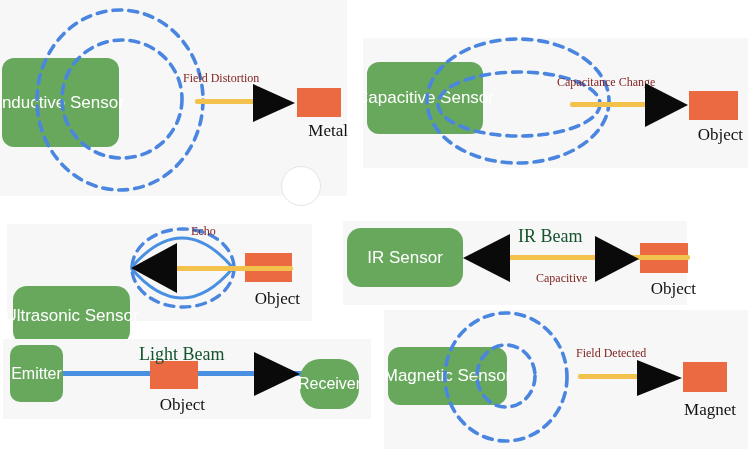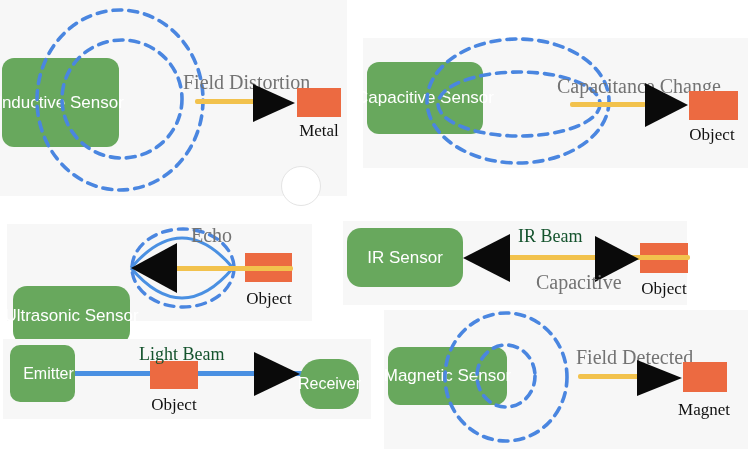--- a/index.html
+++ b/index.html
@@ -13,23 +13,23 @@
     position:absolute;background:#68a85d;border-radius:12px;
     display:flex;align-items:center;justify-content:center;
     color:#ffffff;font-size:17px;white-space:nowrap;overflow:visible;
     font-family:"Liberation Sans", sans-serif;
   }
   .target-box{position:absolute;background:#ec6a41;}
   .beam-yellow{position:absolute;height:5px;background:#f2c24d;border-radius:2px;}
   .beam-blue{position:absolute;height:5px;background:#4a90e2;border-radius:2px;}
   .tri{position:absolute;width:0;height:0;}
   .lbl-serif{position:absolute;font-family:"Liberation Serif", serif;white-space:nowrap;}
-  .lbl-orange{color:#737373;font-size:20px;}
+  .lbl-orange{color:#7f1d1d;font-size:12px;}
   .lbl-blue{color:#14532d;font-size:18px;}
-  .lbl-black{color:#111111;font-size:17px;text-align:center;}
+  .lbl-black{color:#111111;font-size:17px;text-align:right;}
   .wave-svg{position:absolute;left:0;top:0;overflow:visible;}
   .deco-circle{position:absolute;background:#ffffff;border:1px solid #e4e4e4;border-radius:50%;}
 </style>
 </head>
 <body>
 
 <div class="panel" style="left:0;top:2;width:347px;height:196px;">
   <div class="sensor-box" style="left:2px;top:58px;width:117px;height:89px;">
     <span>Inductive Sensor</span>
   </div>
@@ -85,21 +85,21 @@
   <div class="tri" style="left:252px;top:15px;border-top:23px solid transparent;border-bottom:23px solid transparent;border-left:44px solid #0a0a0a;"></div>
   <div class="lbl-serif lbl-blue" style="left:175px;top:5px;">IR Beam</div>
   <div class="lbl-serif lbl-orange" style="left:193px;top:50px;">Capacitive</div>
   <div class="lbl-serif lbl-black" style="left:289px;top:58px;width:64px;">Object</div>
 </div>
 
 <div class="panel" style="left:3px;top:339px;width:368px;height:80px;">
   <div class="beam-blue" style="left:57px;top:32px;width:244px;"></div>
   <div class="target-box" style="left:147px;top:22px;width:48px;height:28px;"></div>
   <div class="tri" style="left:251px;top:13px;border-top:22px solid transparent;border-bottom:22px solid transparent;border-left:46px solid #0a0a0a;"></div>
-  <div class="sensor-box" style="left:7px;top:6px;width:53px;height:57px;border-radius:10px;font-size:16px;padding-left:12px;">
+  <div class="sensor-box" style="left:7px;top:6px;width:53px;height:57px;border-radius:10px;font-size:16px;">
     <span>Emitter</span>
   </div>
   <div class="sensor-box" style="left:297px;top:20px;width:59px;height:50px;border-radius:20px;font-size:16px;">
     <span>Receiver</span>
   </div>
   <div class="lbl-serif lbl-blue" style="left:136px;top:5px;">Light Beam</div>
   <div class="lbl-serif lbl-black" style="left:140px;top:56px;width:62px;">Object</div>
 </div>
 
 <div class="panel" style="left:384px;top:310px;width:364px;height:139px;">

